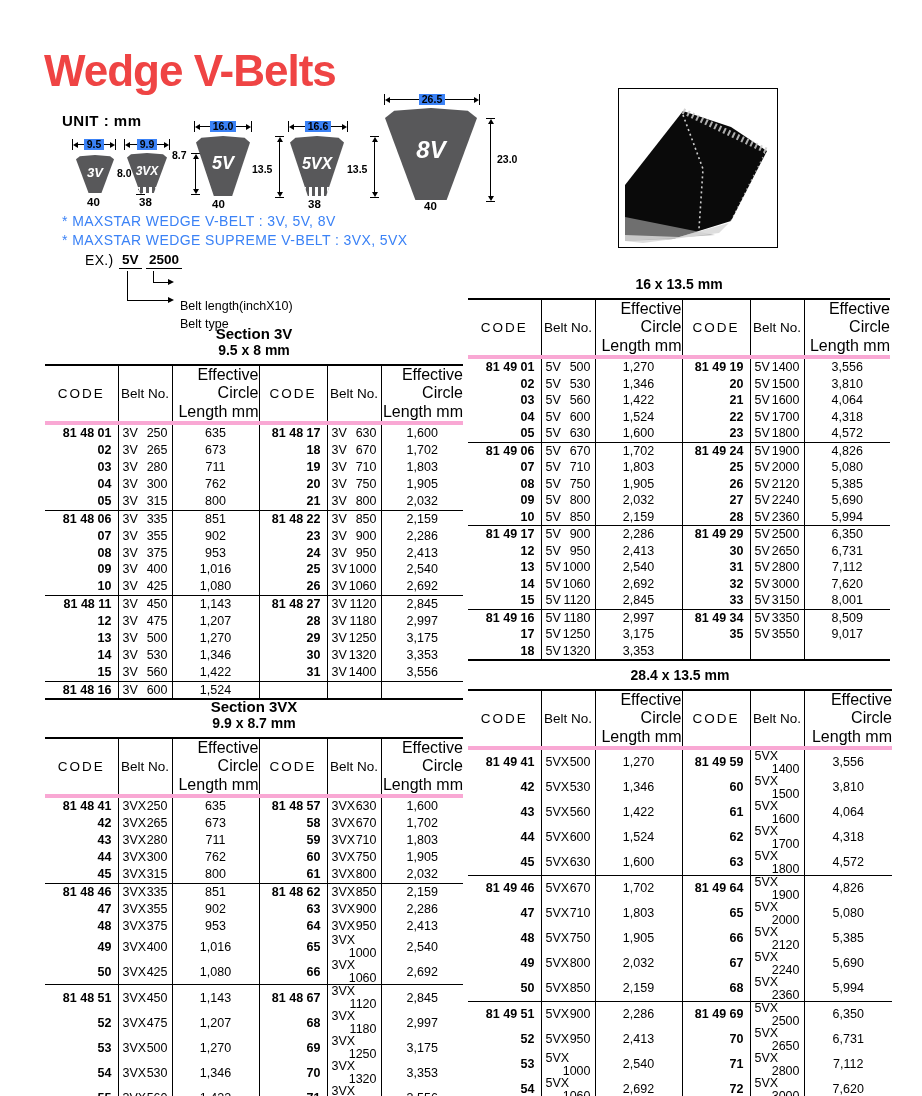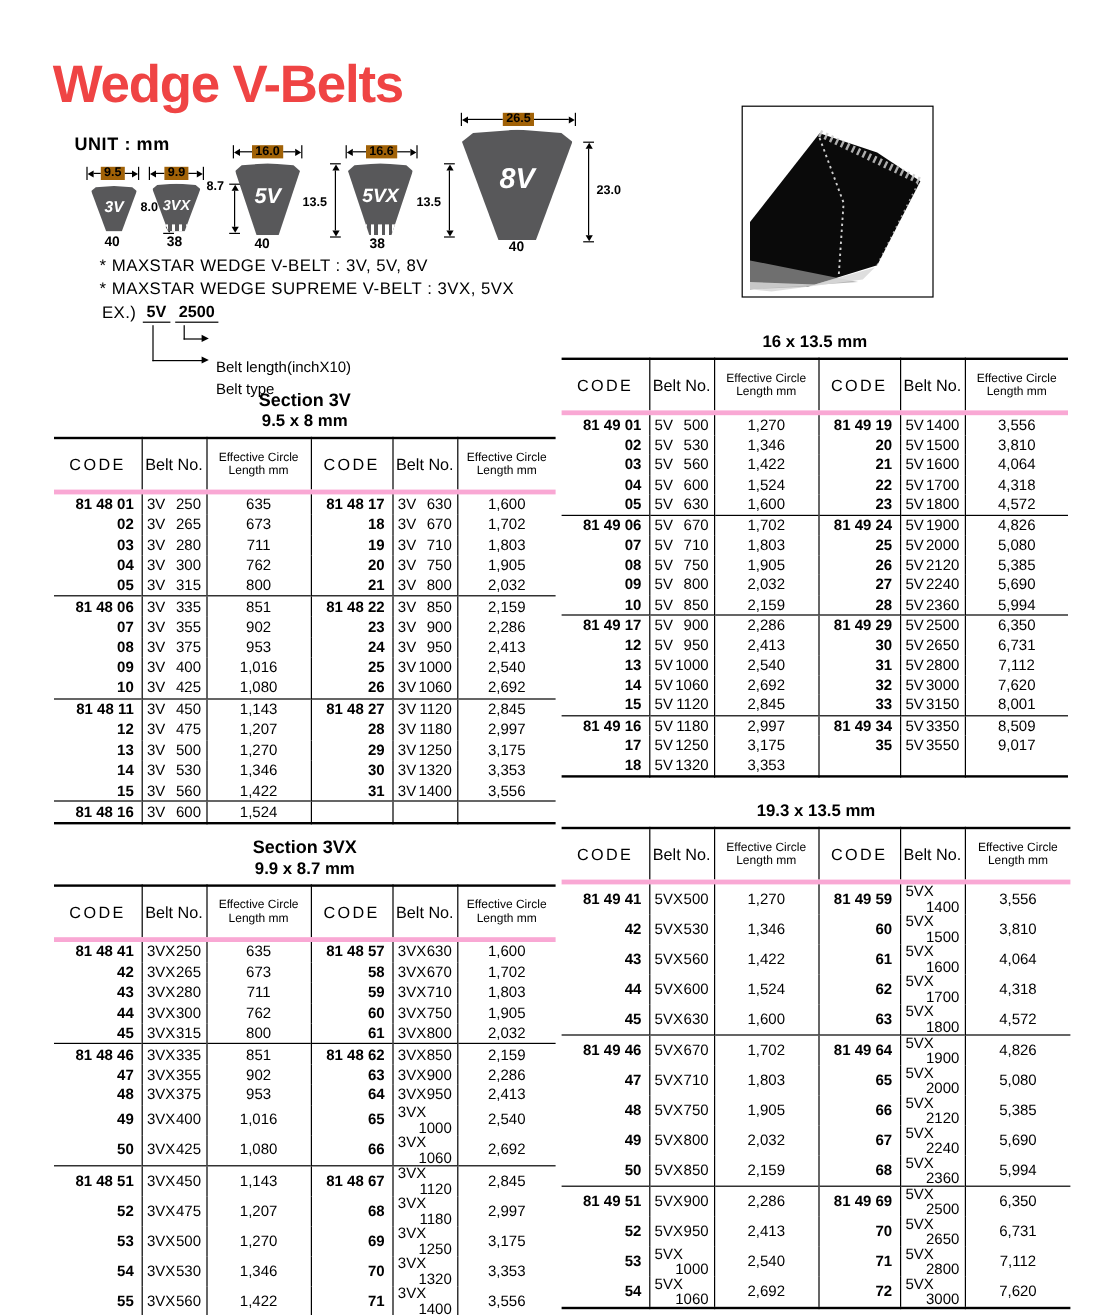--- a/index.html
+++ b/index.html
@@ -5,37 +5,37 @@
   html,body { margin:0; padding:0; background:#ffffff; }
   #page {
     position:relative; width:922px; height:1096px; background:#fff;
     font-family:"Liberation Sans","DejaVu Sans",sans-serif; color:#000; overflow:hidden;
   }
   .abs { position:absolute; }
 
   
   #title { left:44px; top:46px; font-size:44px; font-weight:bold; letter-spacing:-1px; color:#ef4444; }
   #unit  { left:62px; top:112px; font-size:15px; font-weight:bold; letter-spacing:0.5px; }
-  .note  { left:62px; font-size:14px; letter-spacing:0.4px; color:#000000;margin-left:21px; }
+  .note  { left:62px; font-size:14px; letter-spacing:0.4px; color:#3b82f6; }
 
   
   .belt {
     position:absolute; background:#58585a;
     clip-path:polygon(0% 11%, 10% 3%, 50% 0%, 90% 3%, 100% 11%, 67% 100%, 33% 100%);
     display:flex; align-items:center; justify-content:center;
   }
   .belt .belt-label { color:#fff; font-weight:bold; font-style:italic; margin-top:-8%; }
   .belt .cogs { position:absolute; bottom:0; left:18%; right:18%; height:15%;
     background:repeating-linear-gradient(90deg, transparent 0 3px, #fff 3px 6px); }
   .dimw { position:absolute; height:11px; border-left:1px solid #000; border-right:1px solid #000;
     display:flex; align-items:center; }
   .dimw .line { flex:1; height:1px; background:#000; }
   .dimw .ar-l { width:0; height:0; border-top:3px solid transparent; border-bottom:3px solid transparent; border-right:5px solid #000; }
   .dimw .ar-r { width:0; height:0; border-top:3px solid transparent; border-bottom:3px solid transparent; border-left:5px solid #000; }
-  .dimw .lbl { padding:0 3px; font-size:10.5px; font-weight:bold; line-height:1; background:#a16207; }
+  .dimw .lbl { padding:0 3px; font-size:10.5px; font-weight:bold; line-height:1; background:#3b82f6; }
   .dimv { position:absolute; width:9px; border-top:1px solid #000; border-bottom:1px solid #000;
     display:flex; flex-direction:column; align-items:center; }
   .dimv .linev { flex:1; width:1px; background:#000; }
   .dimv .ar-u { width:0; height:0; border-left:3px solid transparent; border-right:3px solid transparent; border-bottom:5px solid #000; }
   .dimv .ar-d { width:0; height:0; border-left:3px solid transparent; border-right:3px solid transparent; border-top:5px solid #000; }
   .vlbl { position:absolute; font-size:10.5px; font-weight:bold; }
   .angle { position:absolute; font-size:11.5px; font-weight:bold; }
 
   
   .ex-txt { font-size:14px; letter-spacing:0.3px; }
@@ -50,21 +50,21 @@
   
   .tbl-sec { position:absolute; }
   .sec-title { text-align:center; font-size:15px; font-weight:bold; }
   .sec-size  { text-align:center; font-size:14px; font-weight:bold; margin-top:0px; }
   table.belts { border-collapse:collapse; border-top:2px solid #000; border-bottom:2px solid #000;
     table-layout:fixed; margin-top:6px; width:100%; }
   table.belts th, table.belts td { border-left:1px solid #000; padding:0; }
   table.belts th:first-child, table.belts td:first-child { border-left:none; }
   table.belts thead tr { border-bottom:4px solid #f9a8d4; }
   table.belts th { height:42px; font-weight:normal; font-size:13.5px; }
-  table.belts th.eff { font-size:10px; line-height:1.15; }
+  table.belts th.eff { font-size:16px; line-height:1.15;text-align:right; }
   table.belts th.code { letter-spacing:2px; }
   table.belts td { height:16.9px; font-size:12.5px; line-height:1; vertical-align:middle; }
   .sec-5v table.belts td { height:16.5px; }
   table.belts tr.group-start { border-top:1.5px solid #000; }
   table.belts td.col0, table.belts td.col3 { text-align:right; font-weight:bold; padding-right:6px; }
   table.belts td.col2, table.belts td.col5 { text-align:center; }
   table.belts td.split { }
   table.belts td.split span { display:inline-block; }
   table.belts td.col1, table.belts td.col4 { padding:0 4px; }
   table.belts td.split { display:table-cell; }
@@ -962,21 +962,21 @@
             <td class="col2">1,524</td>
             <td class="col3"></td>
             <td class="col4"></td>
             <td class="col5"></td>
           </tr>
         </tbody>
     </table>
   </div>
 
   <div class="tbl-sec" style="left:468px;top:667px;width:424px;">
-    <div class="sec-size">19.3 x 13.5 mm</div>
+    <div class="sec-size">28.4 x 13.5 mm</div>
     <table class="belts">
       <colgroup>
           <col class="c-code">
           <col class="c-belt">
           <col class="c-eff">
           <col class="c-code2">
           <col class="c-belt2">
           <col class="c-eff2">
         </colgroup>
       <thead>

